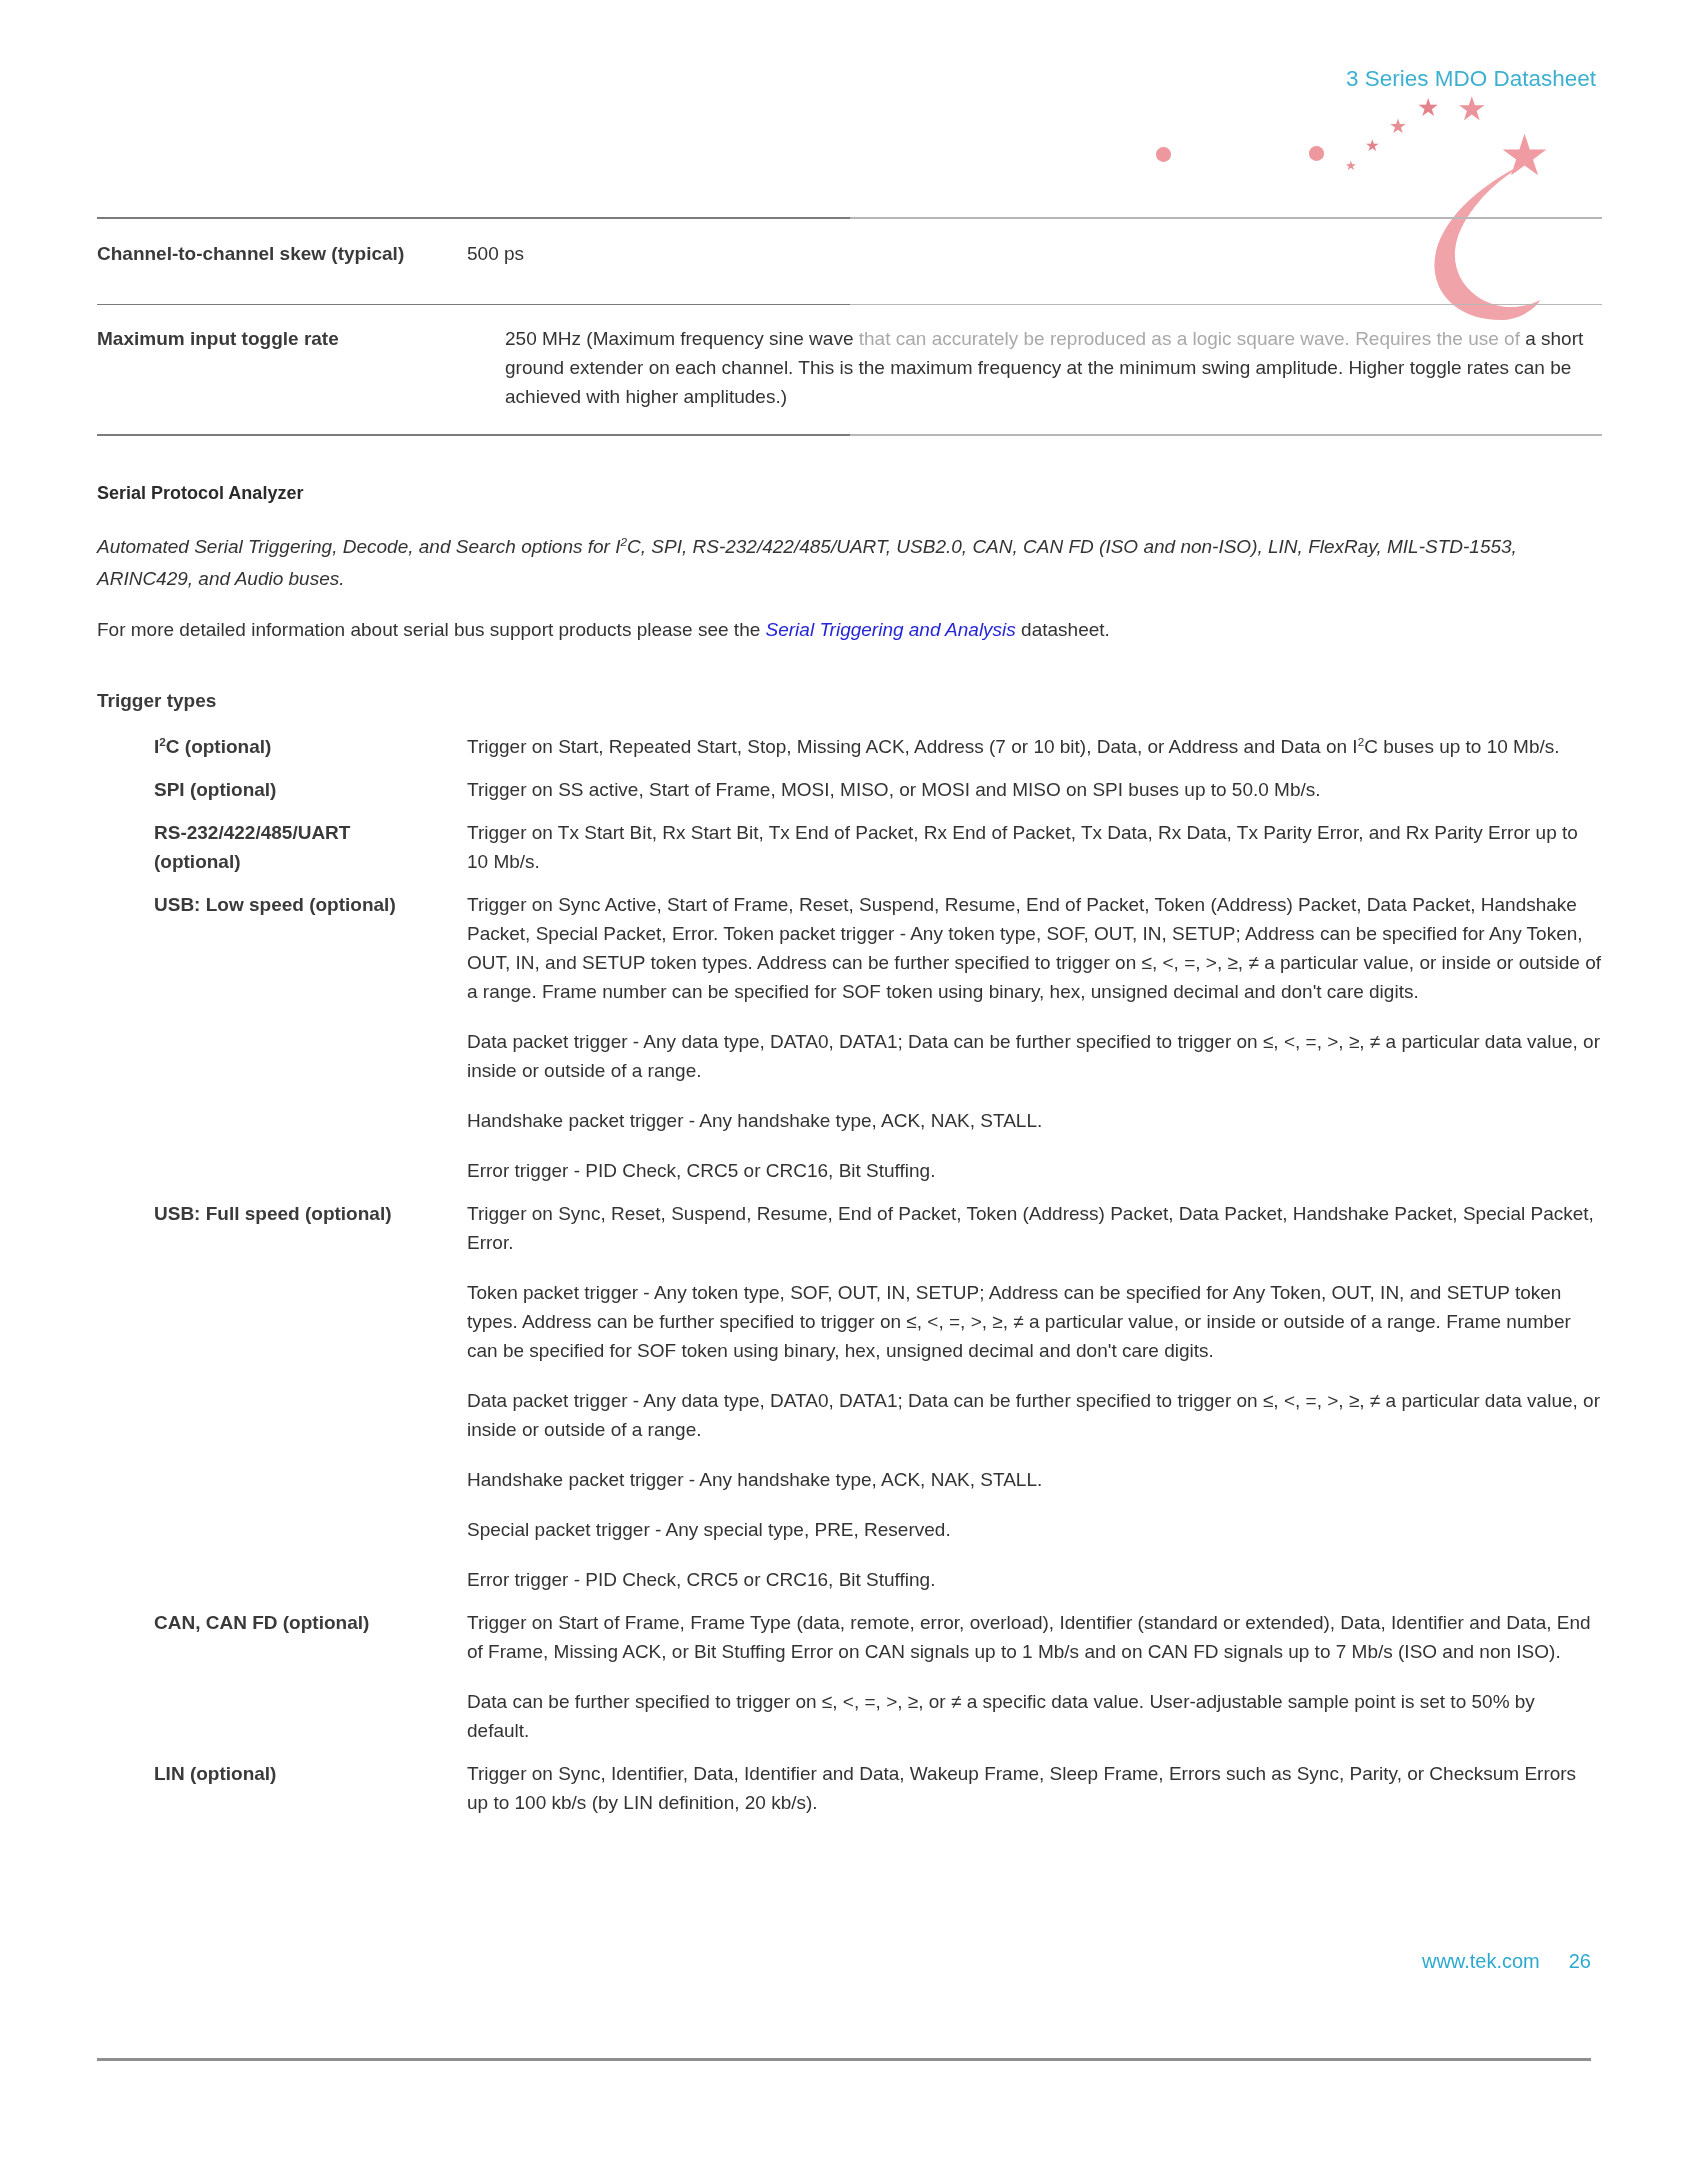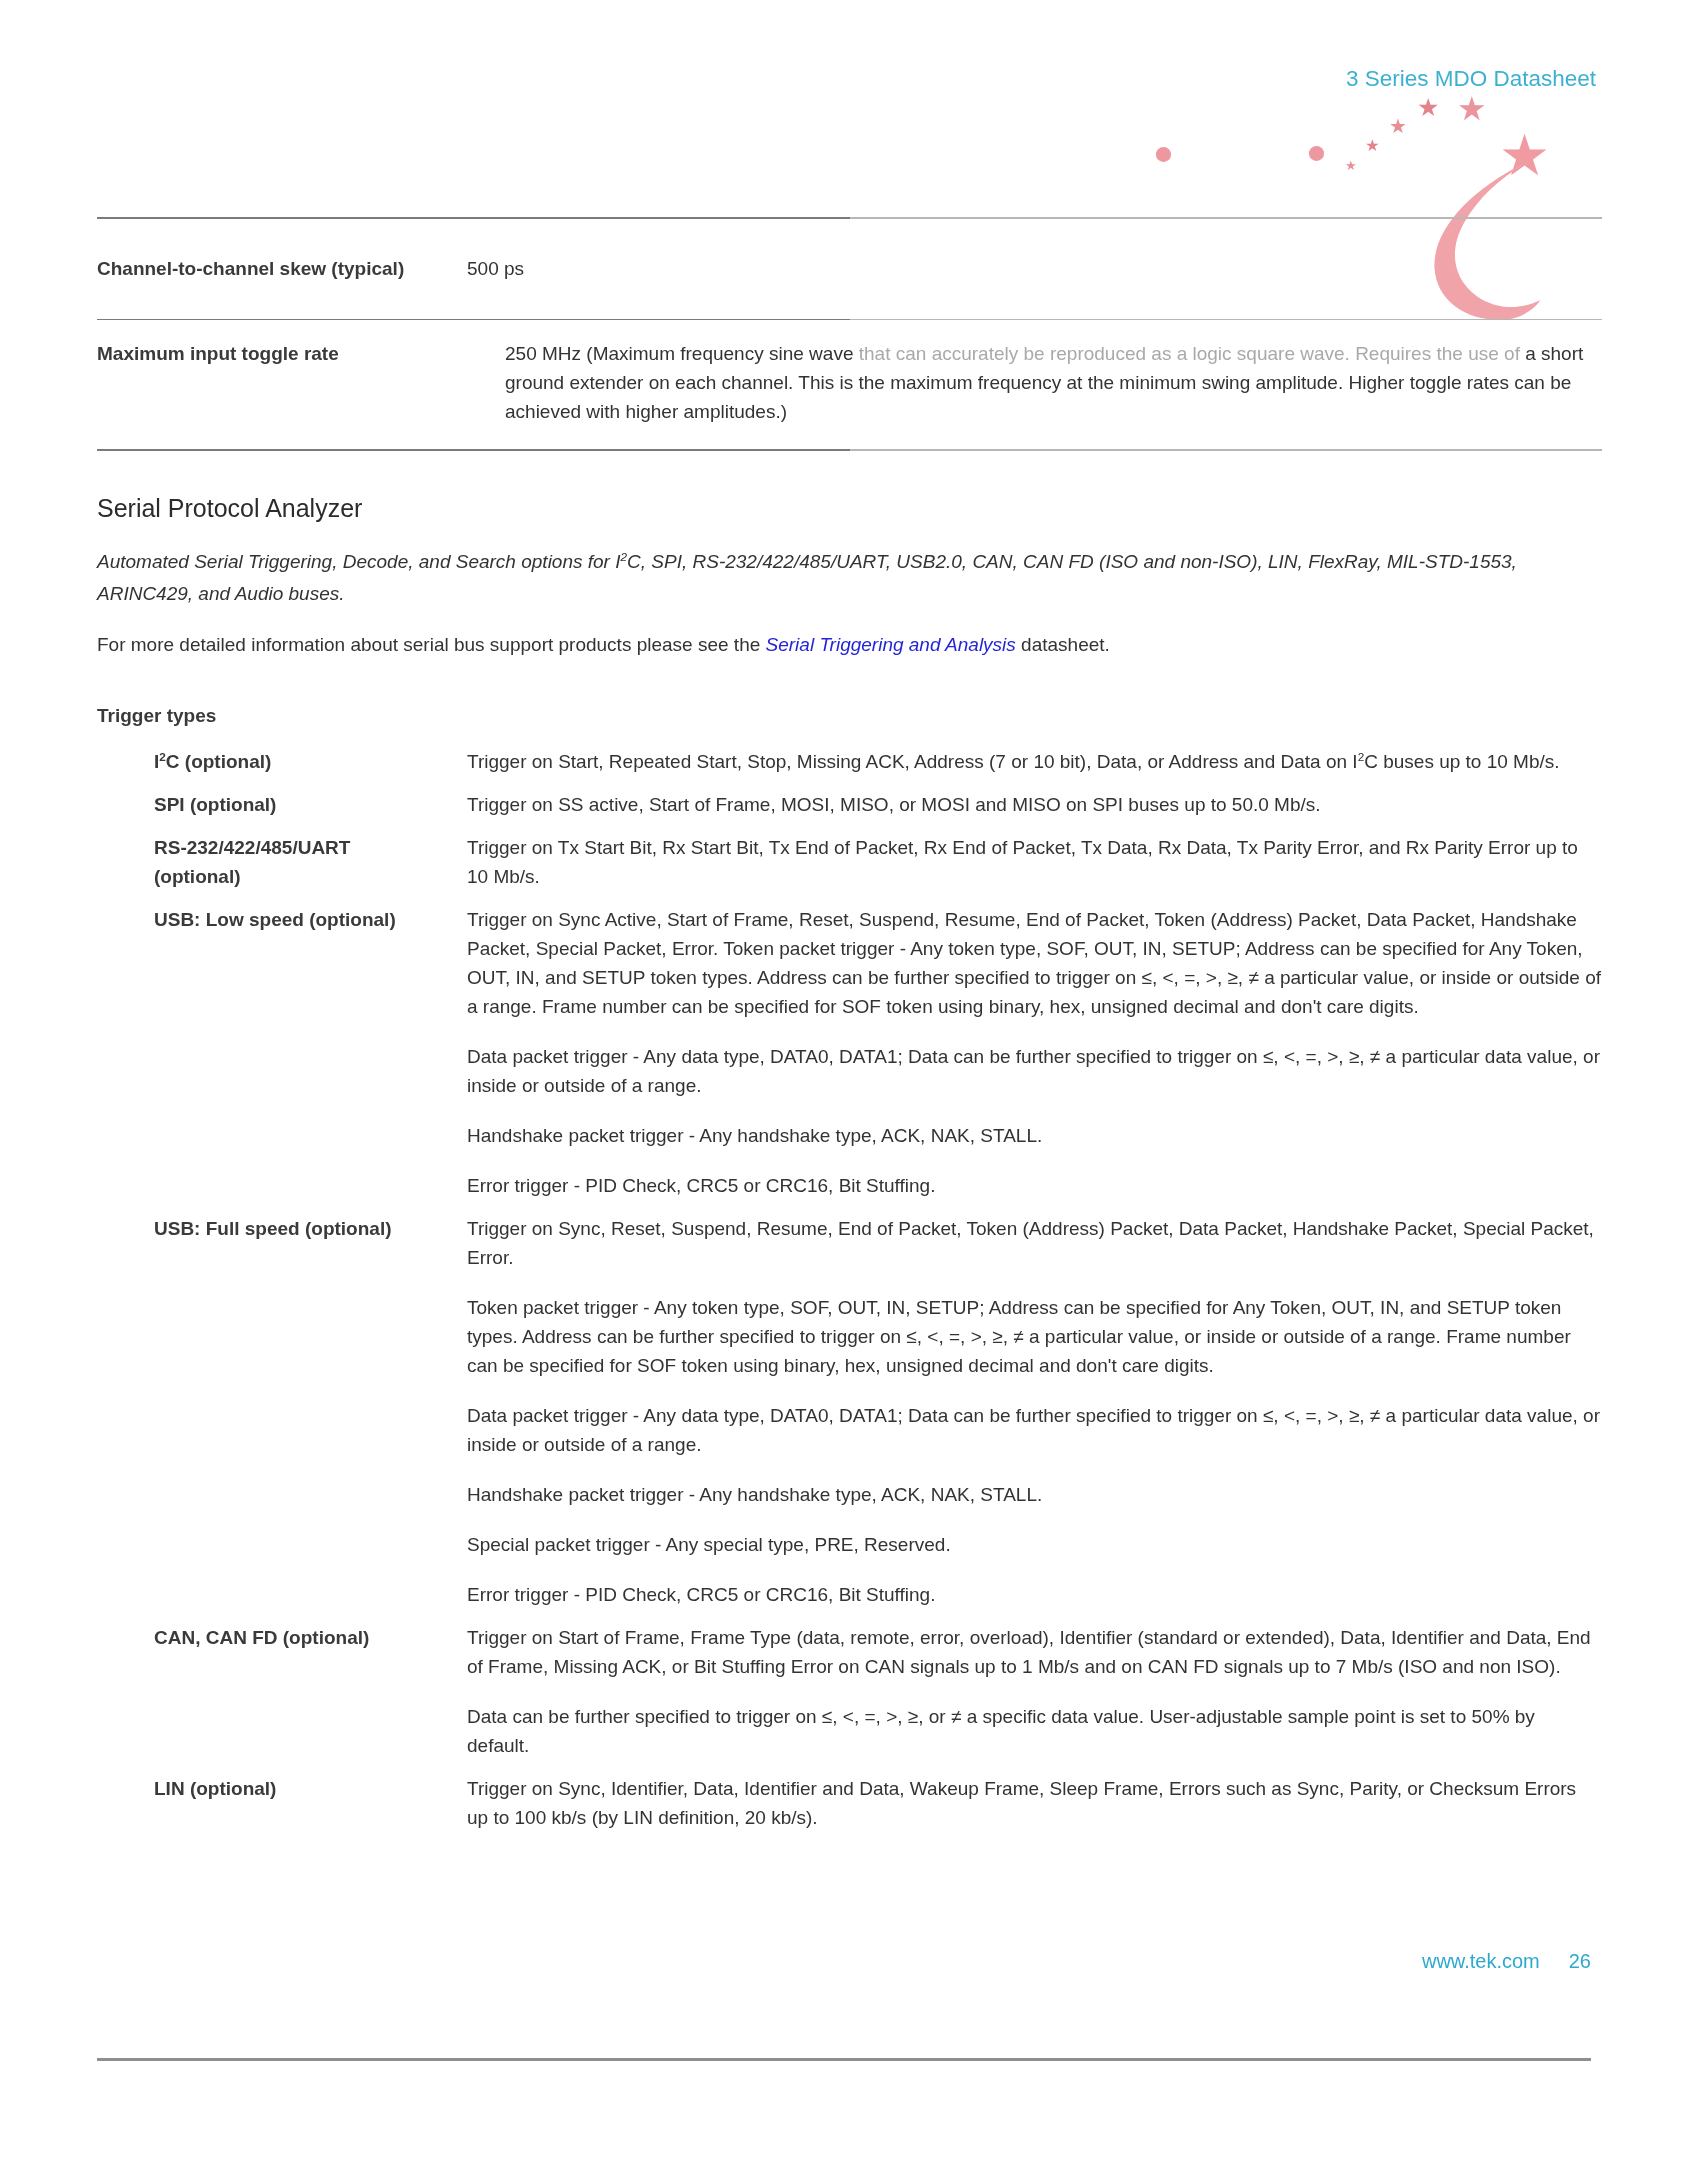--- a/index.html
+++ b/index.html
@@ -45,32 +45,32 @@
   .star6{left:526px;top:42px;font-size:57px;color:#ef9ba1;}
   .swoosh{position:absolute;left:391px;top:67px;width:201px;height:180px;}
   
   .content{position:absolute;left:97px;top:0;width:1505px;z-index:1;font-size:19px;line-height:29px;}
   .rule{
     height:1.7px;
     background:linear-gradient(to right,#7b7b7b 0,#7b7b7b 50%,#b7b7b7 50%,#b7b7b7 100%);
   }
   .rule-top{margin-top:217px;}
   .spec-row{display:grid;grid-template-columns:370px 1fr;}
-  .spec-row-0{padding:35px 0 36px 0;}
+  .spec-row-0{padding:20px 0 36px 0;}
   .spec-row-1{padding:19px 0 22.5px 0;gap:38px;}
   .row-label{font-weight:bold;color:#3a3a3a;padding-right:35px;}
   .row-value{color:#333333;}
   .para{margin:0 0 21px 0;}
   .para:last-child{margin-bottom:0;}
   .faded{color:#a9a9a9;}
   .link{color:#2525d8;font-style:italic;}
   sup{font-size:0.62em;line-height:0;}
   .section-title{
     margin-top:42px;
-    font-size:25px;font-weight:normal;color:#2b2b2b;line-height:31px;
+    font-size:18px;font-weight:bold;color:#2b2b2b;line-height:31px;
   }
   .intro-para{margin-top:22.5px;line-height:32px;color:#333333;font-style:italic;}
   .more-para{margin-top:19px;line-height:32px;color:#333333;}
   .trigger-heading{margin-top:40px;font-weight:bold;color:#3a3a3a;font-size:19px;}
   .trigger-table{margin-top:17.3px;}
   .trig-row{display:grid;grid-template-columns:313px 1fr;margin-left:57px;margin-bottom:14px;}
   .trig-row:last-child{margin-bottom:0;}
 </style>
 </head>
 <body>

